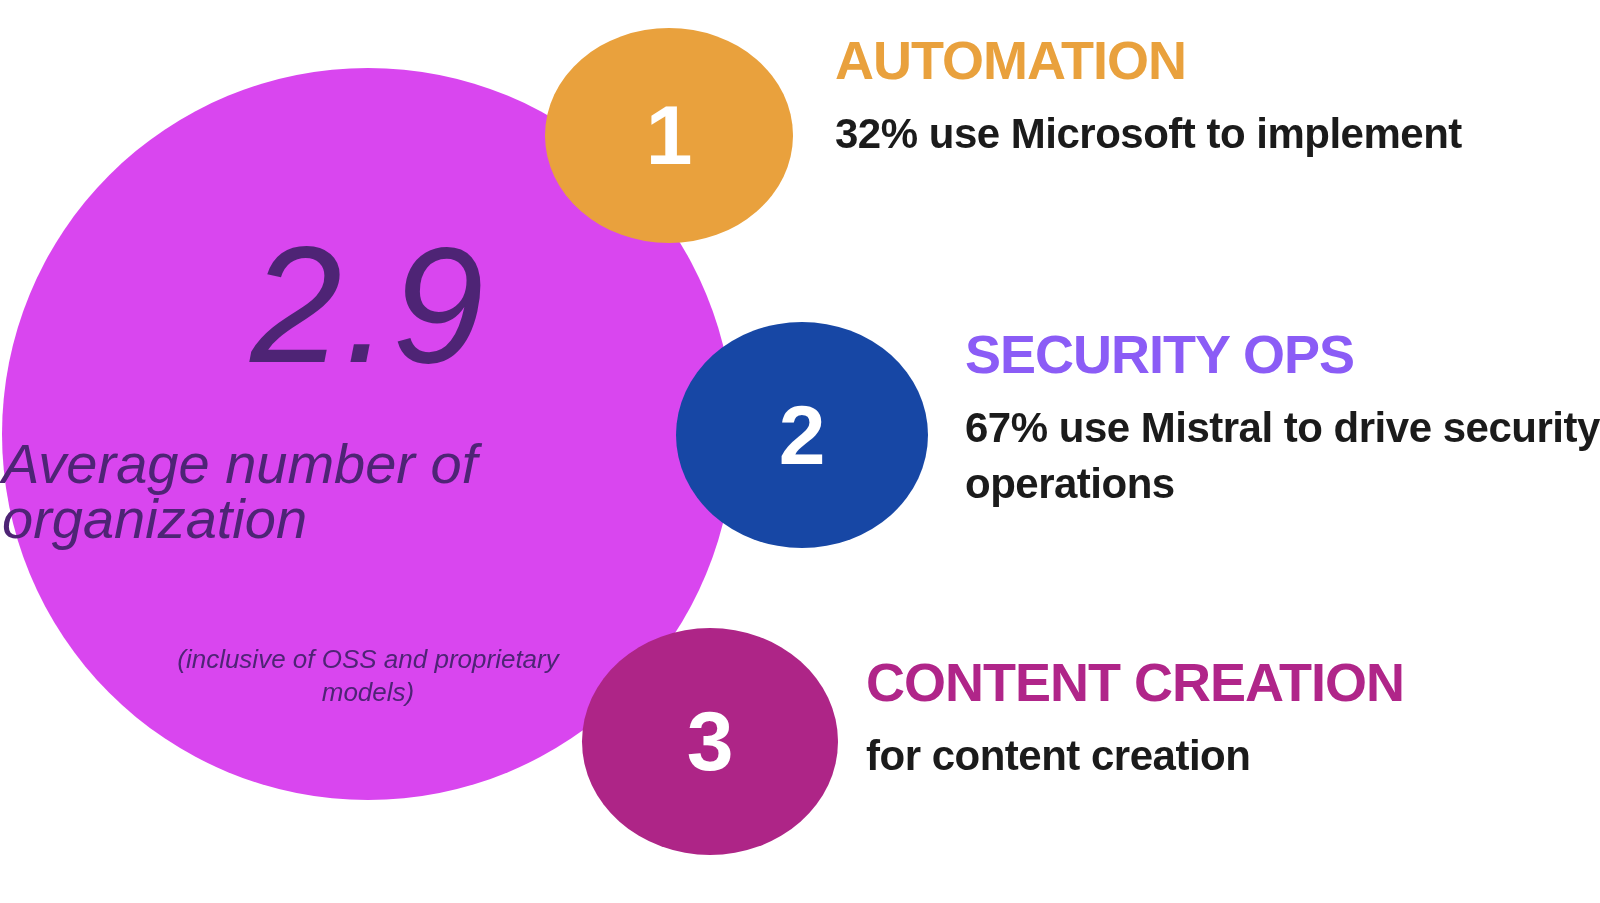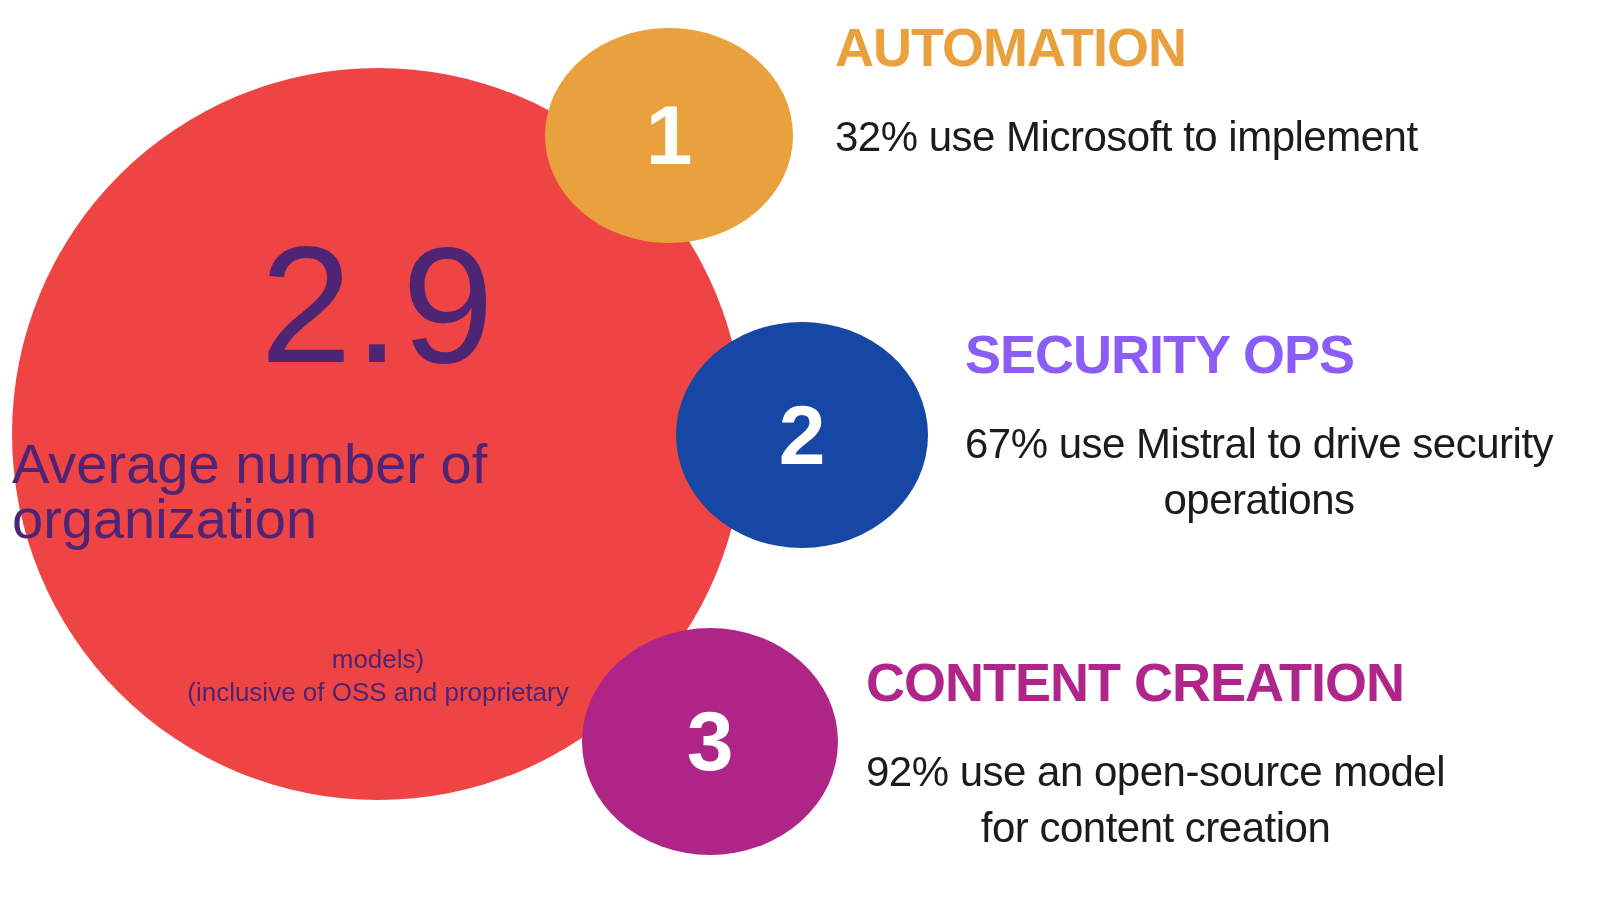--- a/index.html
+++ b/index.html
@@ -10,26 +10,27 @@
     position: relative;
     width: 1600px;
     height: 903px;
     background: #ffffff;
     overflow: hidden;
   }
 
   
   .stat-circle {
     position: absolute;
-    left: 12px;
+    left: 2px;
     top: 68px;
     width: 732px;
     height: 732px;
     border-radius: 50%;
-    background: #ef4444;
+    background: #d946ef;
+    font-style: italic;
   }
   .stat-value {
     position: absolute;
     top: 155px;
     left: 0;
     width: 100%;
     text-align: center;
     font-size: 165px;
     line-height: 1;
     font-weight: 500;
@@ -68,58 +69,57 @@
     color: #ffffff;
     font-weight: 700;
     font-size: 84px;
   }
   .num-circle.c1 { left: 545px; top: 28px;  width: 248px; height: 215px; background: #e9a13d; }
   .num-circle.c2 { left: 676px; top: 322px; width: 252px; height: 226px; background: #1747a5; }
   .num-circle.c3 { left: 582px; top: 628px; width: 256px; height: 227px; background: #ae2587; }
 
   
   .section { position: absolute; }
-  .section.s1 { left: 835px; top: 15px; }
+  .section.s1 { left: 835px; top: 28px; }
   .section.s2 { left: 965px; top: 322px; }
   .section.s3 { left: 866px; top: 630px; }
 
   .section-title {
     font-size: 54px;
     line-height: 64px;
     font-weight: 800;
     letter-spacing: -1px;
   }
   .section.s1 .section-title { color: #e9a13d; }
   .section.s2 .section-title { color: #8b5cf6; }
   .section.s3 .section-title { color: #b02589; margin-top: 20px; }
 
   .section-body {
-    margin-top: 30px;
+    margin-top: 14px;
     font-size: 42px;
     line-height: 56px;
     letter-spacing: -0.5px;
     color: #1b1b1b;
-    font-weight: 400;
-    text-align: center;
+    font-weight: 700;
   }
 </style>
 </head>
 <body>
 
 <div class="canvas">
 
   <div class="stat-circle">
     <div class="stat-value">2.9</div>
     <div class="stat-label">
       <div>Average number of</div>
       <div>organization</div>
     </div>
     <div class="stat-caption">
+      <div>(inclusive of OSS and proprietary</div>
       <div>models)</div>
-      <div>(inclusive of OSS and proprietary</div>
     </div>
   </div>
 
   <div class="num-circle c1">
     <span>1</span>
   </div>
   <div class="num-circle c2">
     <span>2</span>
   </div>
   <div class="num-circle c3">
@@ -137,18 +137,17 @@
     <div class="section-title">SECURITY OPS</div>
     <div class="section-body">
       <div>67% use Mistral to drive security</div>
       <div>operations</div>
     </div>
   </div>
 
   <div class="section s3">
     <div class="section-title">CONTENT CREATION</div>
     <div class="section-body">
-      <div>92% use an open-source model</div>
       <div>for content creation</div>
     </div>
   </div>
 
 </div>
 
 </body></html>

